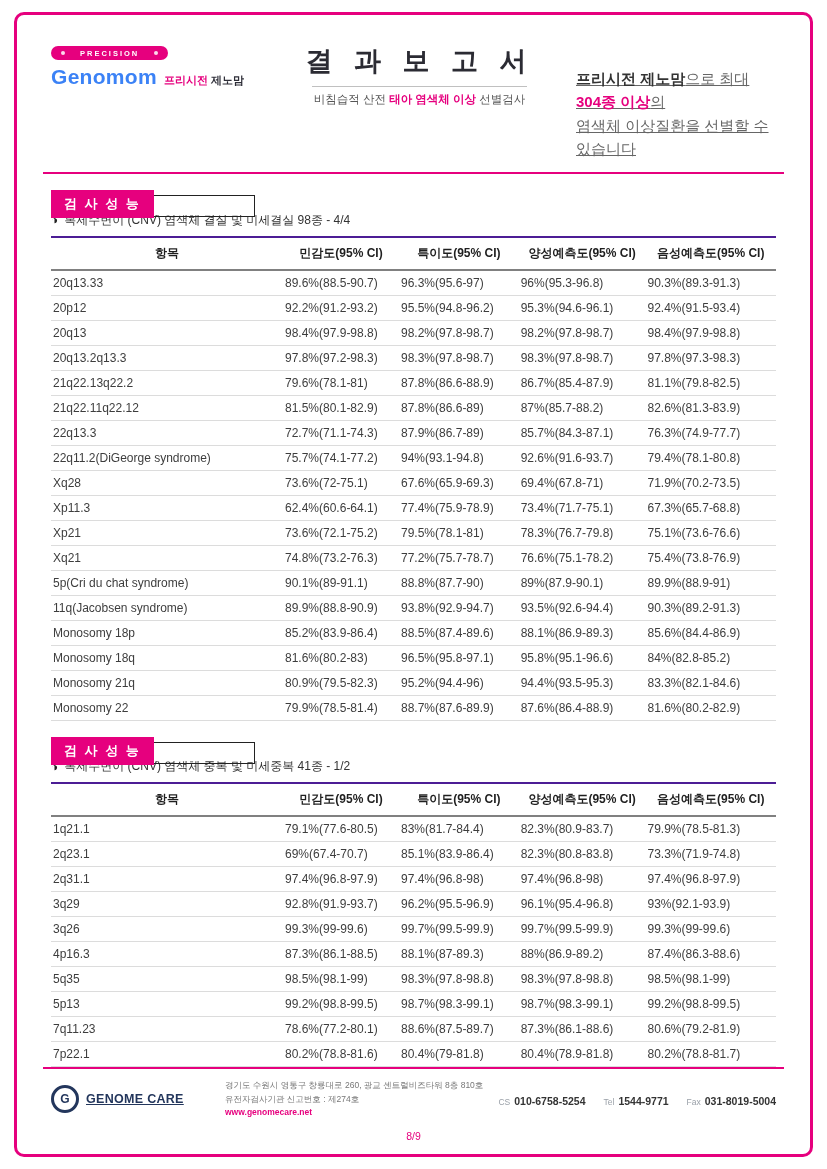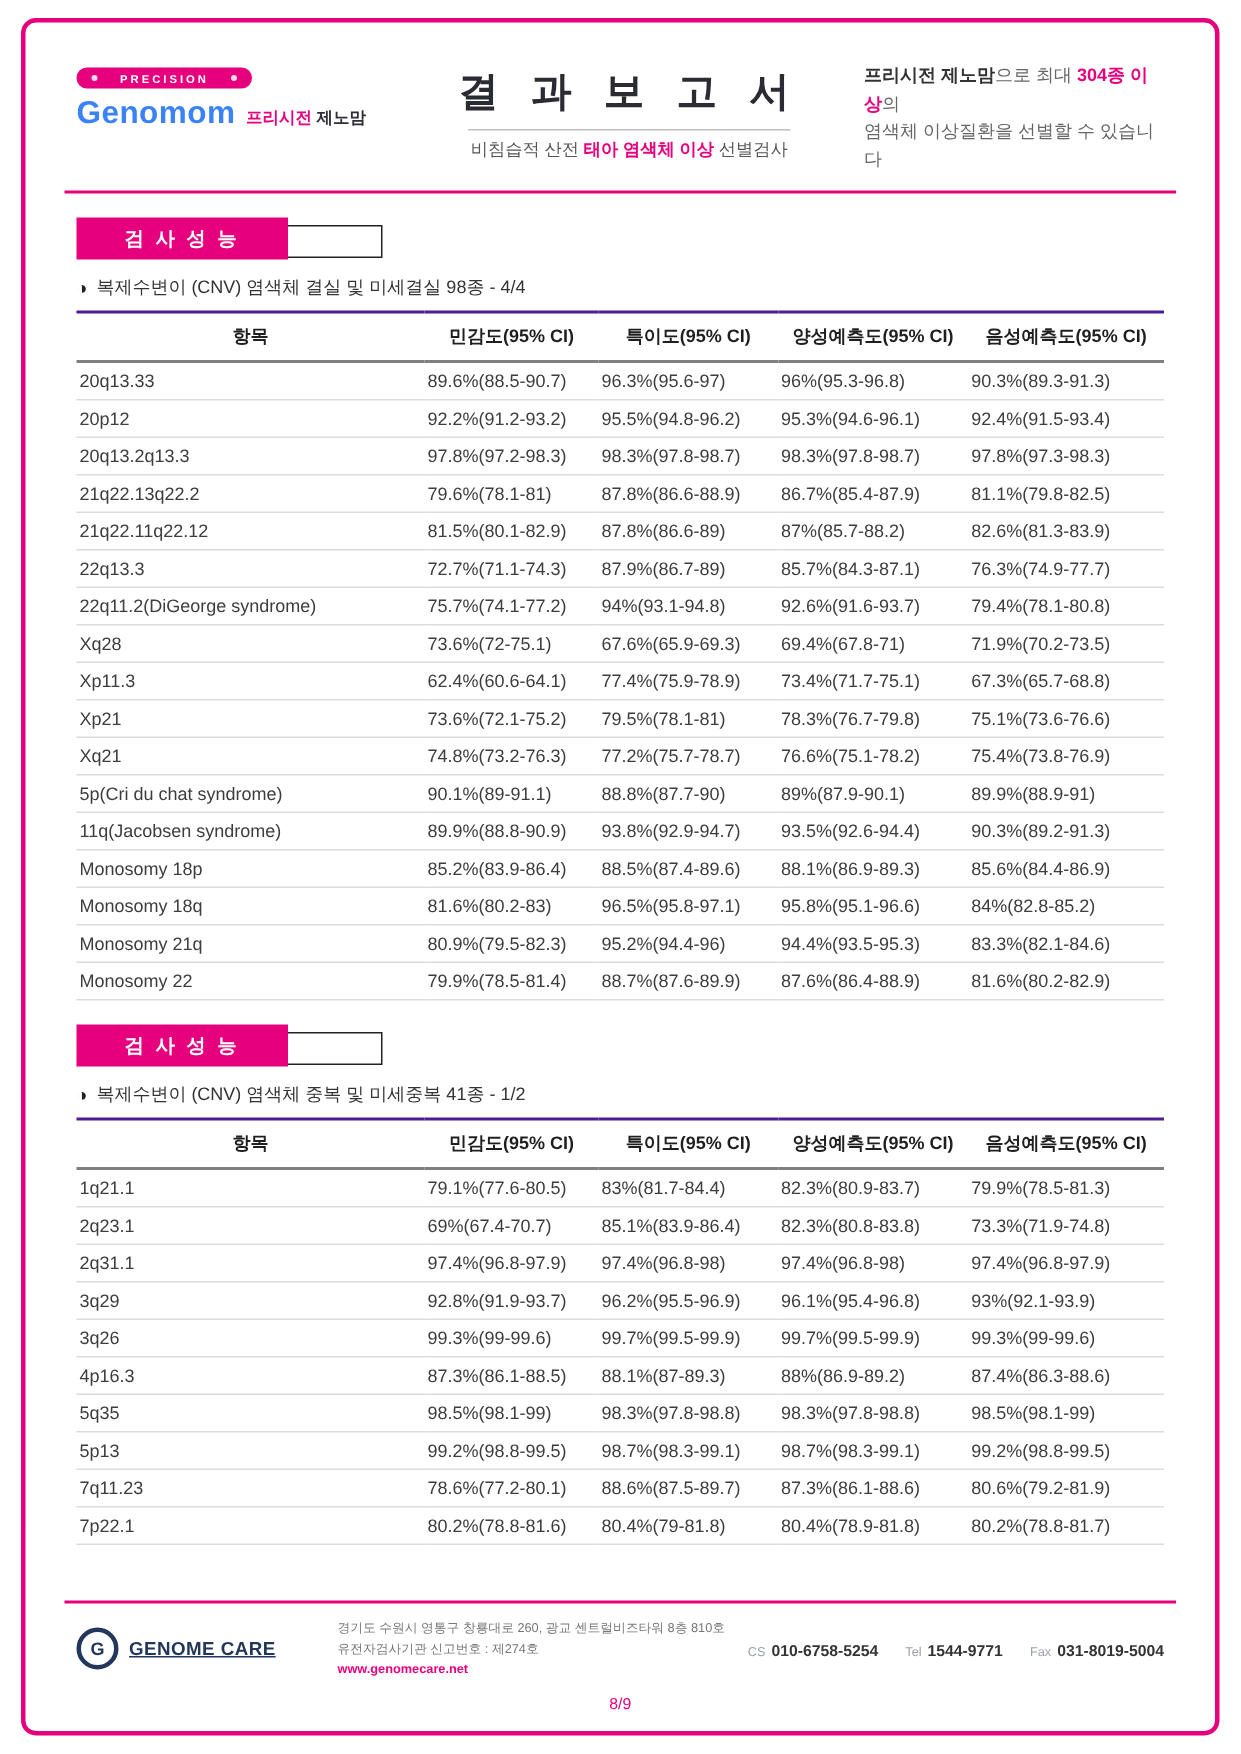--- a/index.html
+++ b/index.html
@@ -32,35 +32,35 @@
   .logo-row{margin-top:5px;display:flex;align-items:baseline;gap:7px;}
   .logo-genomom{font-size:21px;font-weight:800;color:#3b82f6;letter-spacing:.3px;}
   .logo-kr{font-size:11px;font-weight:700;}
   .logo-kr .pink{color:var(--pink);}
   .logo-kr .dk{color:#2e2e38;}
   .title-block{flex:1;text-align:center;margin-top:2px;}
   .title-block h1{margin:0;font-size:27px;font-weight:800;letter-spacing:7px;color:#2b2b33;}
   .title-underline{width:215px;border-top:1px solid #c0c0c0;margin:7px auto 5px;}
   .subtitle{margin:0;font-size:11.5px;color:#555;}
   .subtitle .hl{color:var(--pink);font-weight:700;}
-  .header-note{width:200px;font-size:12px;color:#666;line-height:1.55;margin-top:0;}
+  .header-note{width:200px;font-size:15px;color:#666;line-height:1.55;margin-top:26px;text-decoration:underline;}
   .header-note .b{color:#333;font-weight:700;}
   .header-note .pk{color:var(--pink);font-weight:700;}
   .header-divider{border-top:2px solid var(--pink);margin:12px -8px 0;}
   
   .section-head{margin-top:16px;position:relative;height:26px;}
   .section-outline{
     position:absolute;left:12px;top:5px;width:192px;height:22px;
     border:1px solid #222;box-sizing:border-box;
   }
   .section-chip{
     position:absolute;left:0;top:0;
     background:var(--pink);color:#fff;
     font-size:13px;font-weight:700;letter-spacing:2px;
-    padding:5px 32px;
+    padding:5px 13px;
   }
   .section-sub{margin:12px 0 7px;font-size:12px;color:#333;display:flex;align-items:center;gap:6px;}
   .half-icon{font-size:12px;color:#222;}
   
   table.perf{width:100%;border-collapse:collapse;table-layout:fixed;}
   table.perf thead th{
     font-size:12px;font-weight:700;color:#1f1f1f;
     padding:7px 2px;text-align:center;
     border-top:2px solid #4c1d95;border-bottom:2px solid #808080;
   }
@@ -151,20 +151,27 @@
           <td>90.3%(89.3-91.3)</td>
         </tr>
         <tr>
           <td>20p12</td>
           <td>92.2%(91.2-93.2)</td>
           <td>95.5%(94.8-96.2)</td>
           <td>95.3%(94.6-96.1)</td>
           <td>92.4%(91.5-93.4)</td>
         </tr>
         <tr>
+          <td>20q13</td>
+          <td>98.4%(97.9-98.8)</td>
+          <td>98.2%(97.8-98.7)</td>
+          <td>98.2%(97.8-98.7)</td>
+          <td>98.4%(97.9-98.8)</td>
+        </tr>
+        <tr>
           <td>20q13.2q13.3</td>
           <td>97.8%(97.2-98.3)</td>
           <td>98.3%(97.8-98.7)</td>
           <td>98.3%(97.8-98.7)</td>
           <td>97.8%(97.3-98.3)</td>
         </tr>
         <tr>
           <td>21q22.13q22.2</td>
           <td>79.6%(78.1-81)</td>
           <td>87.8%(86.6-88.9)</td>

